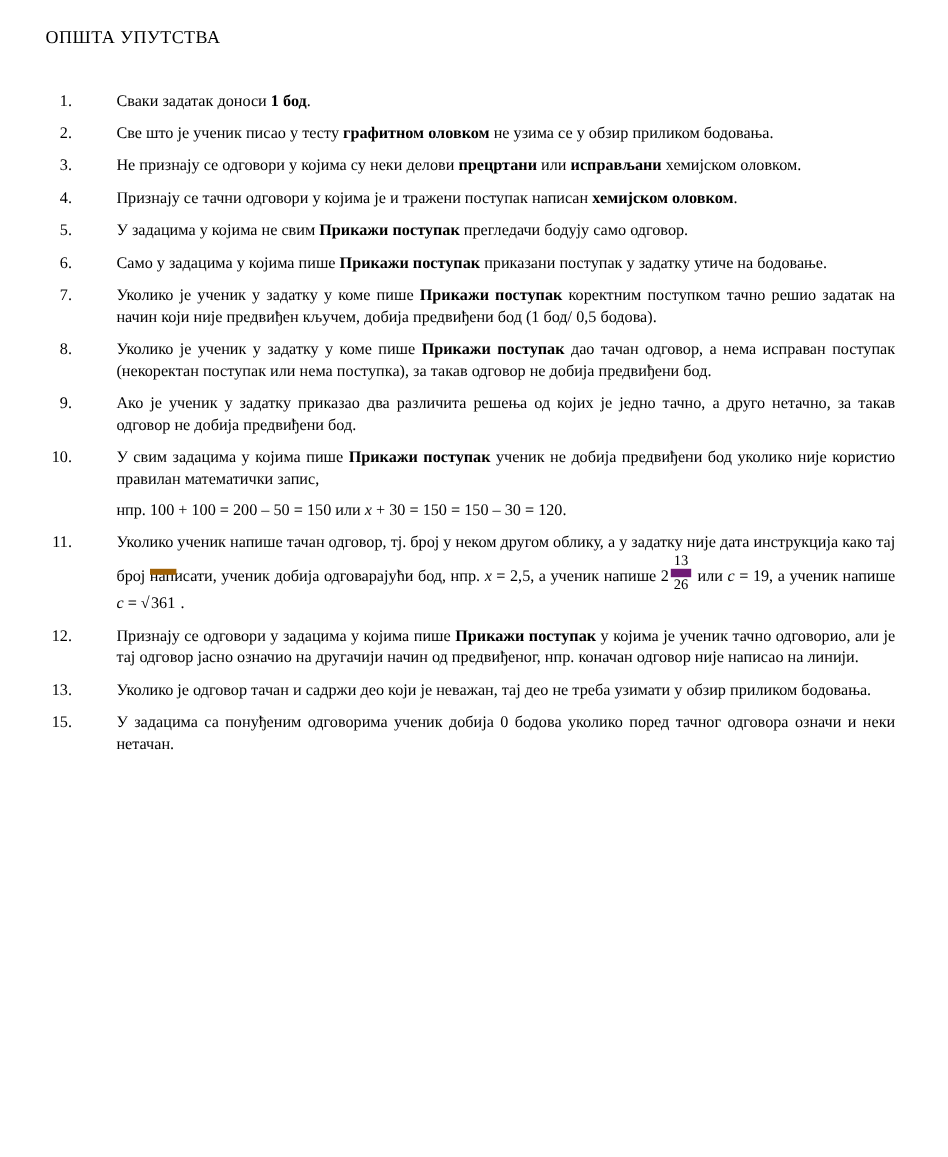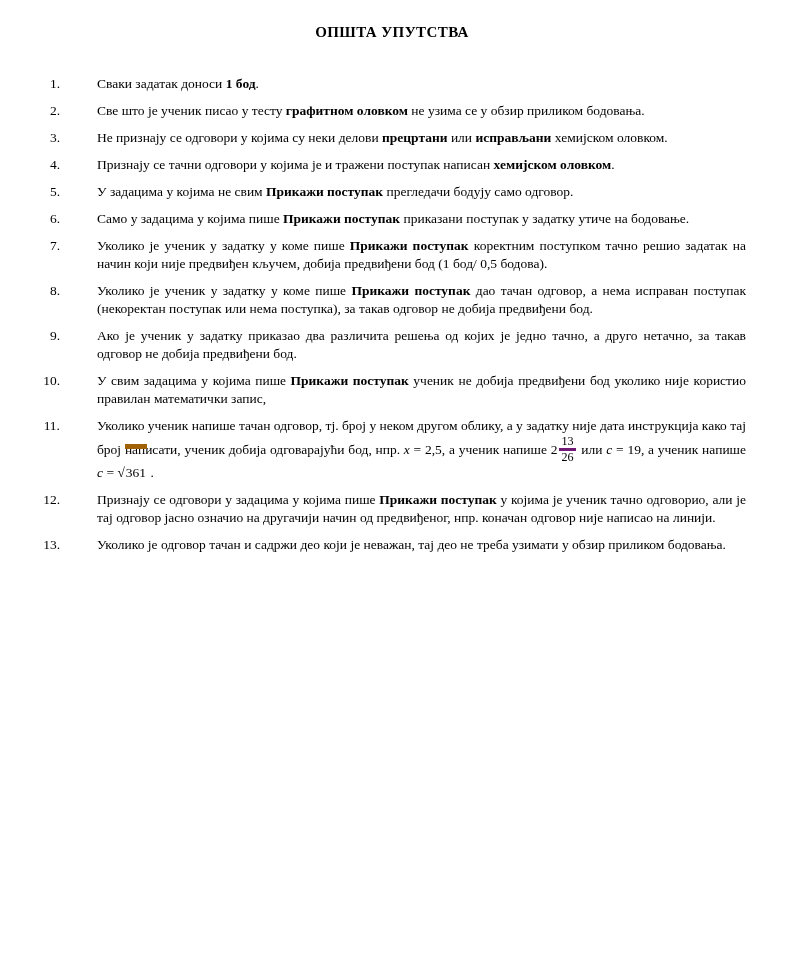--- a/index.html
+++ b/index.html
@@ -13,24 +13,23 @@
     min-height: 964px;
     background: #ffffff;
     box-sizing: border-box;
     padding: 24px 44px 30px 38px;
     font-family: "Liberation Serif", "DejaVu Serif", serif;
     font-size: 13.5px;
     color: #000000;
   }
   .title {
     font-size: 15px;
-    font-weight: bold;
+    font-weight: normal;
     letter-spacing: 0.4px;
     margin: 0 0 34px 0;
-    text-align: center;
   }
   .instructions {
     margin: 0;
     padding: 0;
   }
   .item {
     display: flex;
     align-items: flex-start;
     margin-bottom: 9px;
   }
@@ -59,21 +58,21 @@
   .frac {
     display: inline-block;
     vertical-align: -0.55em;
     text-align: center;
     font-size: 0.9em;
     line-height: 1.05;
     margin: 0 2px;
   }
   .fr-num {
     display: block;
-    border-bottom: 3px solid #701a75;
+    border-bottom: 7px solid #701a75;
     padding: 0 2px;
   }
   .fr-den {
     display: block;
     padding: 0 2px;
   }
   
   .sqrt { white-space: nowrap; }
   .sqrt-inner {
     border-top: 5px solid #a16207;
@@ -146,20 +145,21 @@
     <span class="item-num">9.</span>
     <div class="item-body">
           <div class="para"><span>Ако је ученик у задатку приказао два различита решења од којих је једно тачно, а друго нетачно, за такав одговор не добија предвиђени бод.</span></div>
         </div>
   </div>
 
   <div class="item">
     <span class="item-num">10.</span>
     <div class="item-body">
           <div class="para"><span>У свим задацима у којима пише </span><span class="b">Прикажи поступак</span><span> ученик не добија предвиђени бод уколико није користио правилан математички запис,</span></div>
+          <div class="para para-follow"><span>нпр. 100 + 100 = 200 – 50 = 150 или </span><span class="i">x</span><span> + 30 = 150 = 150 – 30 = 120.</span></div>
         </div>
   </div>
 
   <div class="item">
     <span class="item-num">11.</span>
     <div class="item-body">
           <div class="para"><span>Уколико ученик напише тачан одговор, тј. број у неком другом облику, а у задатку није дата инструкција како тај број написати, ученик добија одговарајући бод, нпр. </span><span class="i">x</span><span> = 2,5, а ученик напише </span><span class="frac-wrap"><span>2</span><span class="frac"><span class="fr-num">13</span><span class="fr-den">26</span></span></span><span> или </span><span class="i">c</span><span> = 19, а ученик напише </span><span class="i">c</span><span> = </span><span class="sqrt">√<span class="sqrt-inner">361</span></span><span> .</span></div>
         </div>
   </div>
 
@@ -171,14 +171,20 @@
   </div>
 
   <div class="item">
     <span class="item-num">13.</span>
     <div class="item-body">
           <div class="para"><span>Уколико је одговор тачан и садржи део који је неважан, тај део не треба узимати у обзир приликом бодовања.</span></div>
         </div>
   </div>
 
 
+  <div class="item">
+    <span class="item-num">15.</span>
+    <div class="item-body">
+          <div class="para"><span>У задацима са понуђеним одговорима ученик добија 0 бодова уколико поред тачног одговора означи и неки нетачан.</span></div>
+        </div>
+  </div>
 </div>
 </div>
 
 </body></html>

